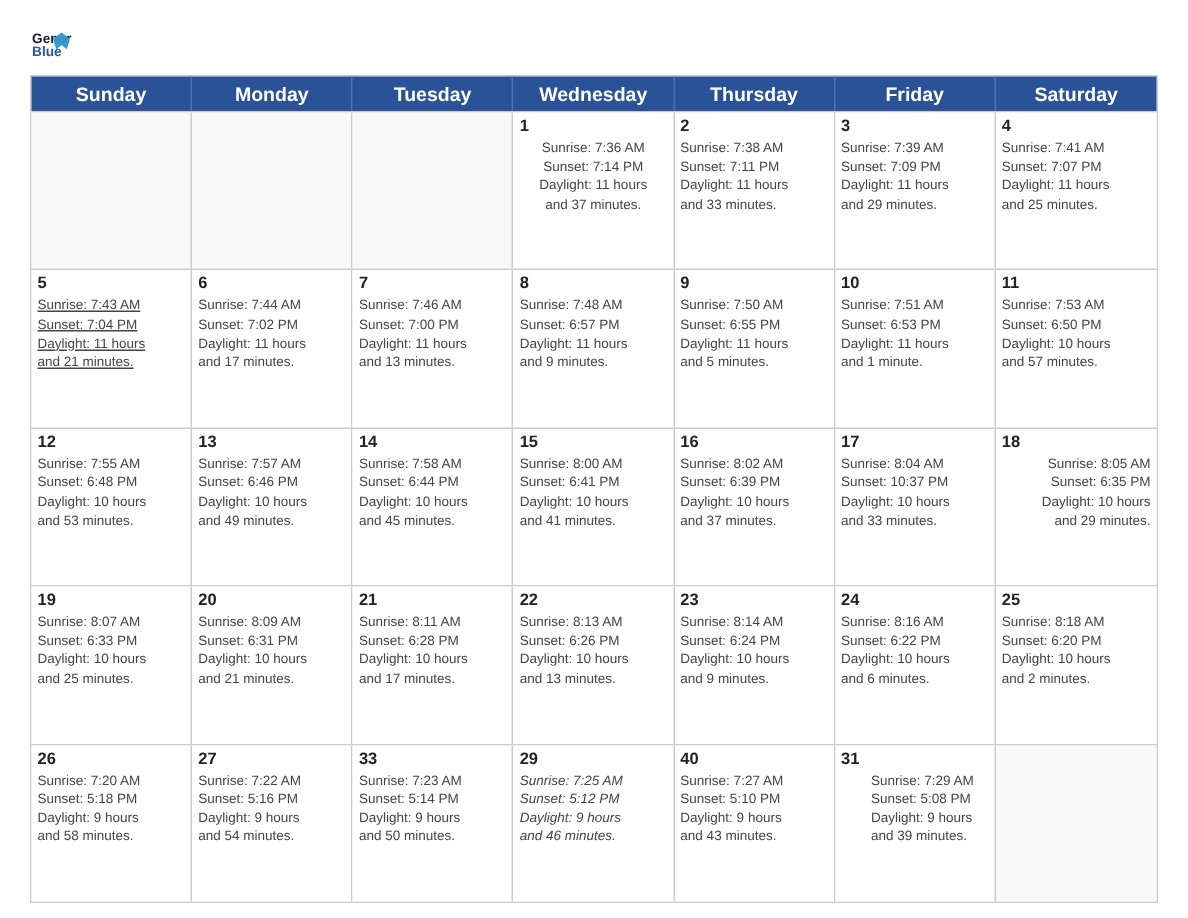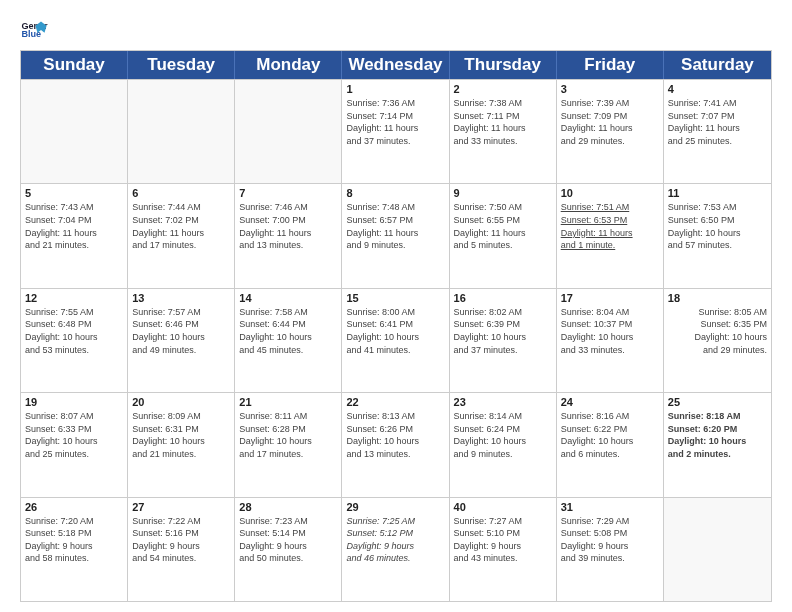--- a/index.html
+++ b/index.html
@@ -51,21 +51,21 @@
       flex-direction: column;
       border: 1px solid #ccc;
     }
     .cal-header {
       display: grid;
       grid-template-columns: repeat(7, 1fr);
       background: #2a5298;
     }
     .cal-header-cell {
       color: white;
-      font-size: 17px;
+      font-size: 13px;
       font-weight: bold;
       text-align: center;
       padding: 4px 2px;
       border-right: 1px solid #4a72b8;
     }
     .cal-header-cell:last-child { border-right: none; }
     .cal-body {
       flex: 1;
       display: flex;
       flex-direction: column;
@@ -116,35 +116,35 @@
     </div>
     <div class="title-block">
       <div class="month-title"></div>
       <div class="location"></div>
     </div>
   </div>
 
   <div class="calendar">
     <div class="cal-header">
     <div class="cal-header-cell">Sunday</div>
+        <div class="cal-header-cell">Monday</div>
         <div class="cal-header-cell">Tuesday</div>
-        <div class="cal-header-cell">Monday</div>
         <div class="cal-header-cell">Wednesday</div>
         <div class="cal-header-cell">Thursday</div>
         <div class="cal-header-cell">Friday</div>
         <div class="cal-header-cell">Saturday</div>
       </div>
     <div class="cal-body">
     <div class="cal-row">
           <div class="cal-cell empty"></div>
           <div class="cal-cell empty"></div>
           <div class="cal-cell empty"></div>
           <div class="cal-cell">
             <div class="cell-day">1</div>
-            <div class="cell-info" style="white-space: pre-line;">Sunrise: 7:36 AM
+            <div class="cell-info" style="white-space: pre-line; text-align: center;">Sunrise: 7:36 AM
 Sunset: 7:14 PM
 Daylight: 11 hours
 and 37 minutes.</div>
           </div>
           <div class="cal-cell">
             <div class="cell-day">2</div>
             <div class="cell-info" style="white-space: pre-line;">Sunrise: 7:38 AM
 Sunset: 7:11 PM
 Daylight: 11 hours
 and 33 minutes.</div>
@@ -160,21 +160,21 @@
             <div class="cell-day">4</div>
             <div class="cell-info" style="white-space: pre-line;">Sunrise: 7:41 AM
 Sunset: 7:07 PM
 Daylight: 11 hours
 and 25 minutes.</div>
           </div>
         </div>
         <div class="cal-row">
           <div class="cal-cell">
             <div class="cell-day">5</div>
-            <div class="cell-info" style="white-space: pre-line;">Sunrise: 7:43 AM
+            <div class="cell-info" style="white-space: pre-line; text-decoration: underline;">Sunrise: 7:43 AM
 Sunset: 7:04 PM
 Daylight: 11 hours
 and 21 minutes.</div>
           </div>
           <div class="cal-cell">
             <div class="cell-day">6</div>
             <div class="cell-info" style="white-space: pre-line;">Sunrise: 7:44 AM
 Sunset: 7:02 PM
 Daylight: 11 hours
 and 17 minutes.</div>
@@ -195,21 +195,21 @@
           </div>
           <div class="cal-cell">
             <div class="cell-day">9</div>
             <div class="cell-info" style="white-space: pre-line;">Sunrise: 7:50 AM
 Sunset: 6:55 PM
 Daylight: 11 hours
 and 5 minutes.</div>
           </div>
           <div class="cal-cell">
             <div class="cell-day">10</div>
-            <div class="cell-info" style="white-space: pre-line; text-decoration: underline;">Sunrise: 7:51 AM
+            <div class="cell-info" style="white-space: pre-line;">Sunrise: 7:51 AM
 Sunset: 6:53 PM
 Daylight: 11 hours
 and 1 minute.</div>
           </div>
           <div class="cal-cell">
             <div class="cell-day">11</div>
             <div class="cell-info" style="white-space: pre-line;">Sunrise: 7:53 AM
 Sunset: 6:50 PM
 Daylight: 10 hours
 and 57 minutes.</div>
@@ -304,21 +304,21 @@
           </div>
           <div class="cal-cell">
             <div class="cell-day">24</div>
             <div class="cell-info" style="white-space: pre-line;">Sunrise: 8:16 AM
 Sunset: 6:22 PM
 Daylight: 10 hours
 and 6 minutes.</div>
           </div>
           <div class="cal-cell">
             <div class="cell-day">25</div>
-            <div class="cell-info" style="white-space: pre-line; font-weight: bold;">Sunrise: 8:18 AM
+            <div class="cell-info" style="white-space: pre-line;">Sunrise: 8:18 AM
 Sunset: 6:20 PM
 Daylight: 10 hours
 and 2 minutes.</div>
           </div>
         </div>
         <div class="cal-row">
           <div class="cal-cell">
             <div class="cell-day">26</div>
             <div class="cell-info" style="white-space: pre-line;">Sunrise: 7:20 AM
 Sunset: 5:18 PM
@@ -326,21 +326,21 @@
 and 58 minutes.</div>
           </div>
           <div class="cal-cell">
             <div class="cell-day">27</div>
             <div class="cell-info" style="white-space: pre-line;">Sunrise: 7:22 AM
 Sunset: 5:16 PM
 Daylight: 9 hours
 and 54 minutes.</div>
           </div>
           <div class="cal-cell">
-            <div class="cell-day">28</div>
+            <div class="cell-day">33</div>
             <div class="cell-info" style="white-space: pre-line;">Sunrise: 7:23 AM
 Sunset: 5:14 PM
 Daylight: 9 hours
 and 50 minutes.</div>
           </div>
           <div class="cal-cell">
             <div class="cell-day">29</div>
             <div class="cell-info" style="white-space: pre-line; font-style: italic;">Sunrise: 7:25 AM
 Sunset: 5:12 PM
 Daylight: 9 hours
@@ -348,21 +348,21 @@
           </div>
           <div class="cal-cell">
             <div class="cell-day">40</div>
             <div class="cell-info" style="white-space: pre-line;">Sunrise: 7:27 AM
 Sunset: 5:10 PM
 Daylight: 9 hours
 and 43 minutes.</div>
           </div>
           <div class="cal-cell">
             <div class="cell-day">31</div>
-            <div class="cell-info" style="white-space: pre-line;">Sunrise: 7:29 AM
+            <div class="cell-info" style="white-space: pre-line; margin-left: 20px;">Sunrise: 7:29 AM
 Sunset: 5:08 PM
 Daylight: 9 hours
 and 39 minutes.</div>
           </div>
           <div class="cal-cell empty"></div>
         </div>
       </div>
   </div>
 </div>
 

